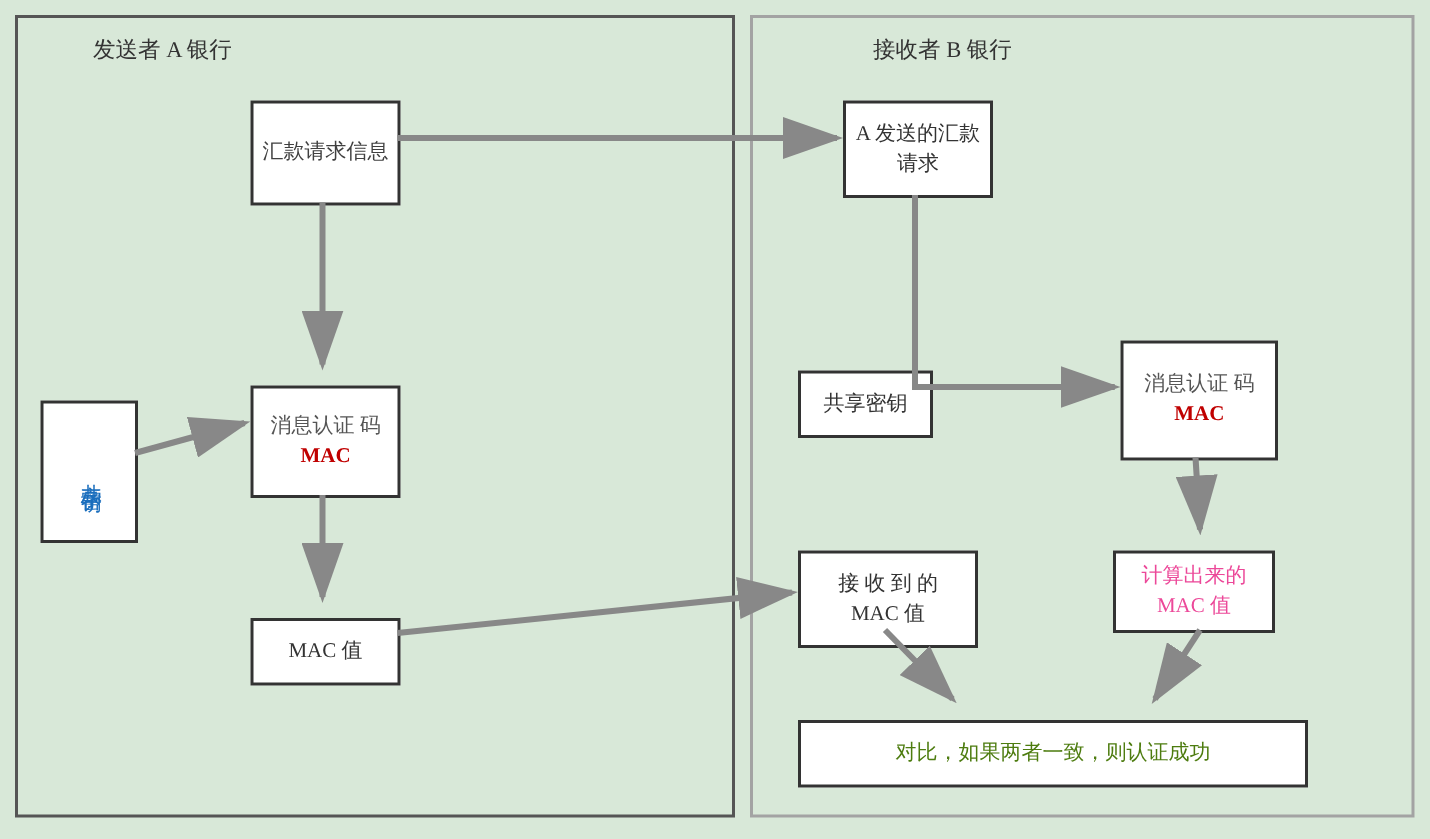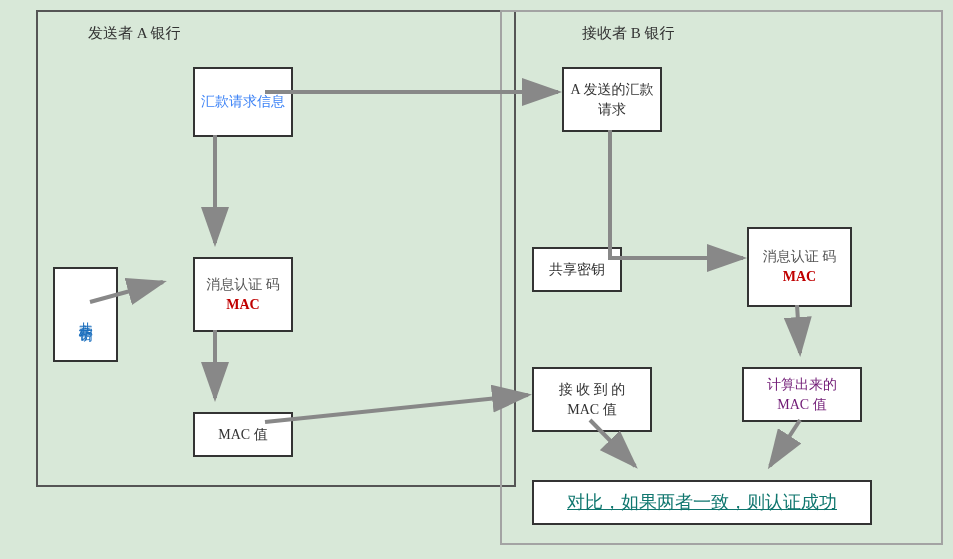--- a/index.html
+++ b/index.html
@@ -18,24 +18,23 @@
       background: #d8e8d8;
       position: relative;
     }
 
     
     .left-panel {
       position: absolute;
       left: 10px;
       top: 10px;
       width: 480px;
-      height: 477px;
+      height: 535px;
       border: 2px solid #555;
       background: transparent;
-      margin-left: 26px;
     }
 
     .left-panel-title {
       position: absolute;
       top: 12px;
       left: 50px;
       font-size: 16px;
       color: #333;
     }
 
@@ -70,21 +69,21 @@
       font-size: 14px;
       line-height: 1.4;
     }
 
     
     #box-remit-request {
       left: 155px;
       top: 55px;
       width: 100px;
       height: 70px;
-      color: #3b82f6;
+      color: #404040;
     }
 
     #box-mac-left {
       left: 155px;
       top: 245px;
       width: 100px;
       height: 75px;
     }
 
     #box-mac-left .mac-title {
@@ -147,33 +146,32 @@
       left: 30px;
       top: 355px;
       width: 120px;
       height: 65px;
       color: #333;
     }
 
     #box-mac-computed {
       left: 240px;
       top: 355px;
-      width: 120px;
+      width: 108px;
       height: 55px;
-      color: #701a75;
+      color: #ec4899;
     }
 
     #box-compare {
       left: 30px;
       top: 468px;
       width: 340px;
       height: 45px;
-      color: #0f766e;
-      font-size: 18px;
-      text-decoration: underline;
+      color: #4d7c0f;
+      font-size: 14px;
     }
 
     
     .arrows-svg {
       position: absolute;
       top: 0;
       left: 0;
       width: 953px;
       height: 559px;
       pointer-events: none;

